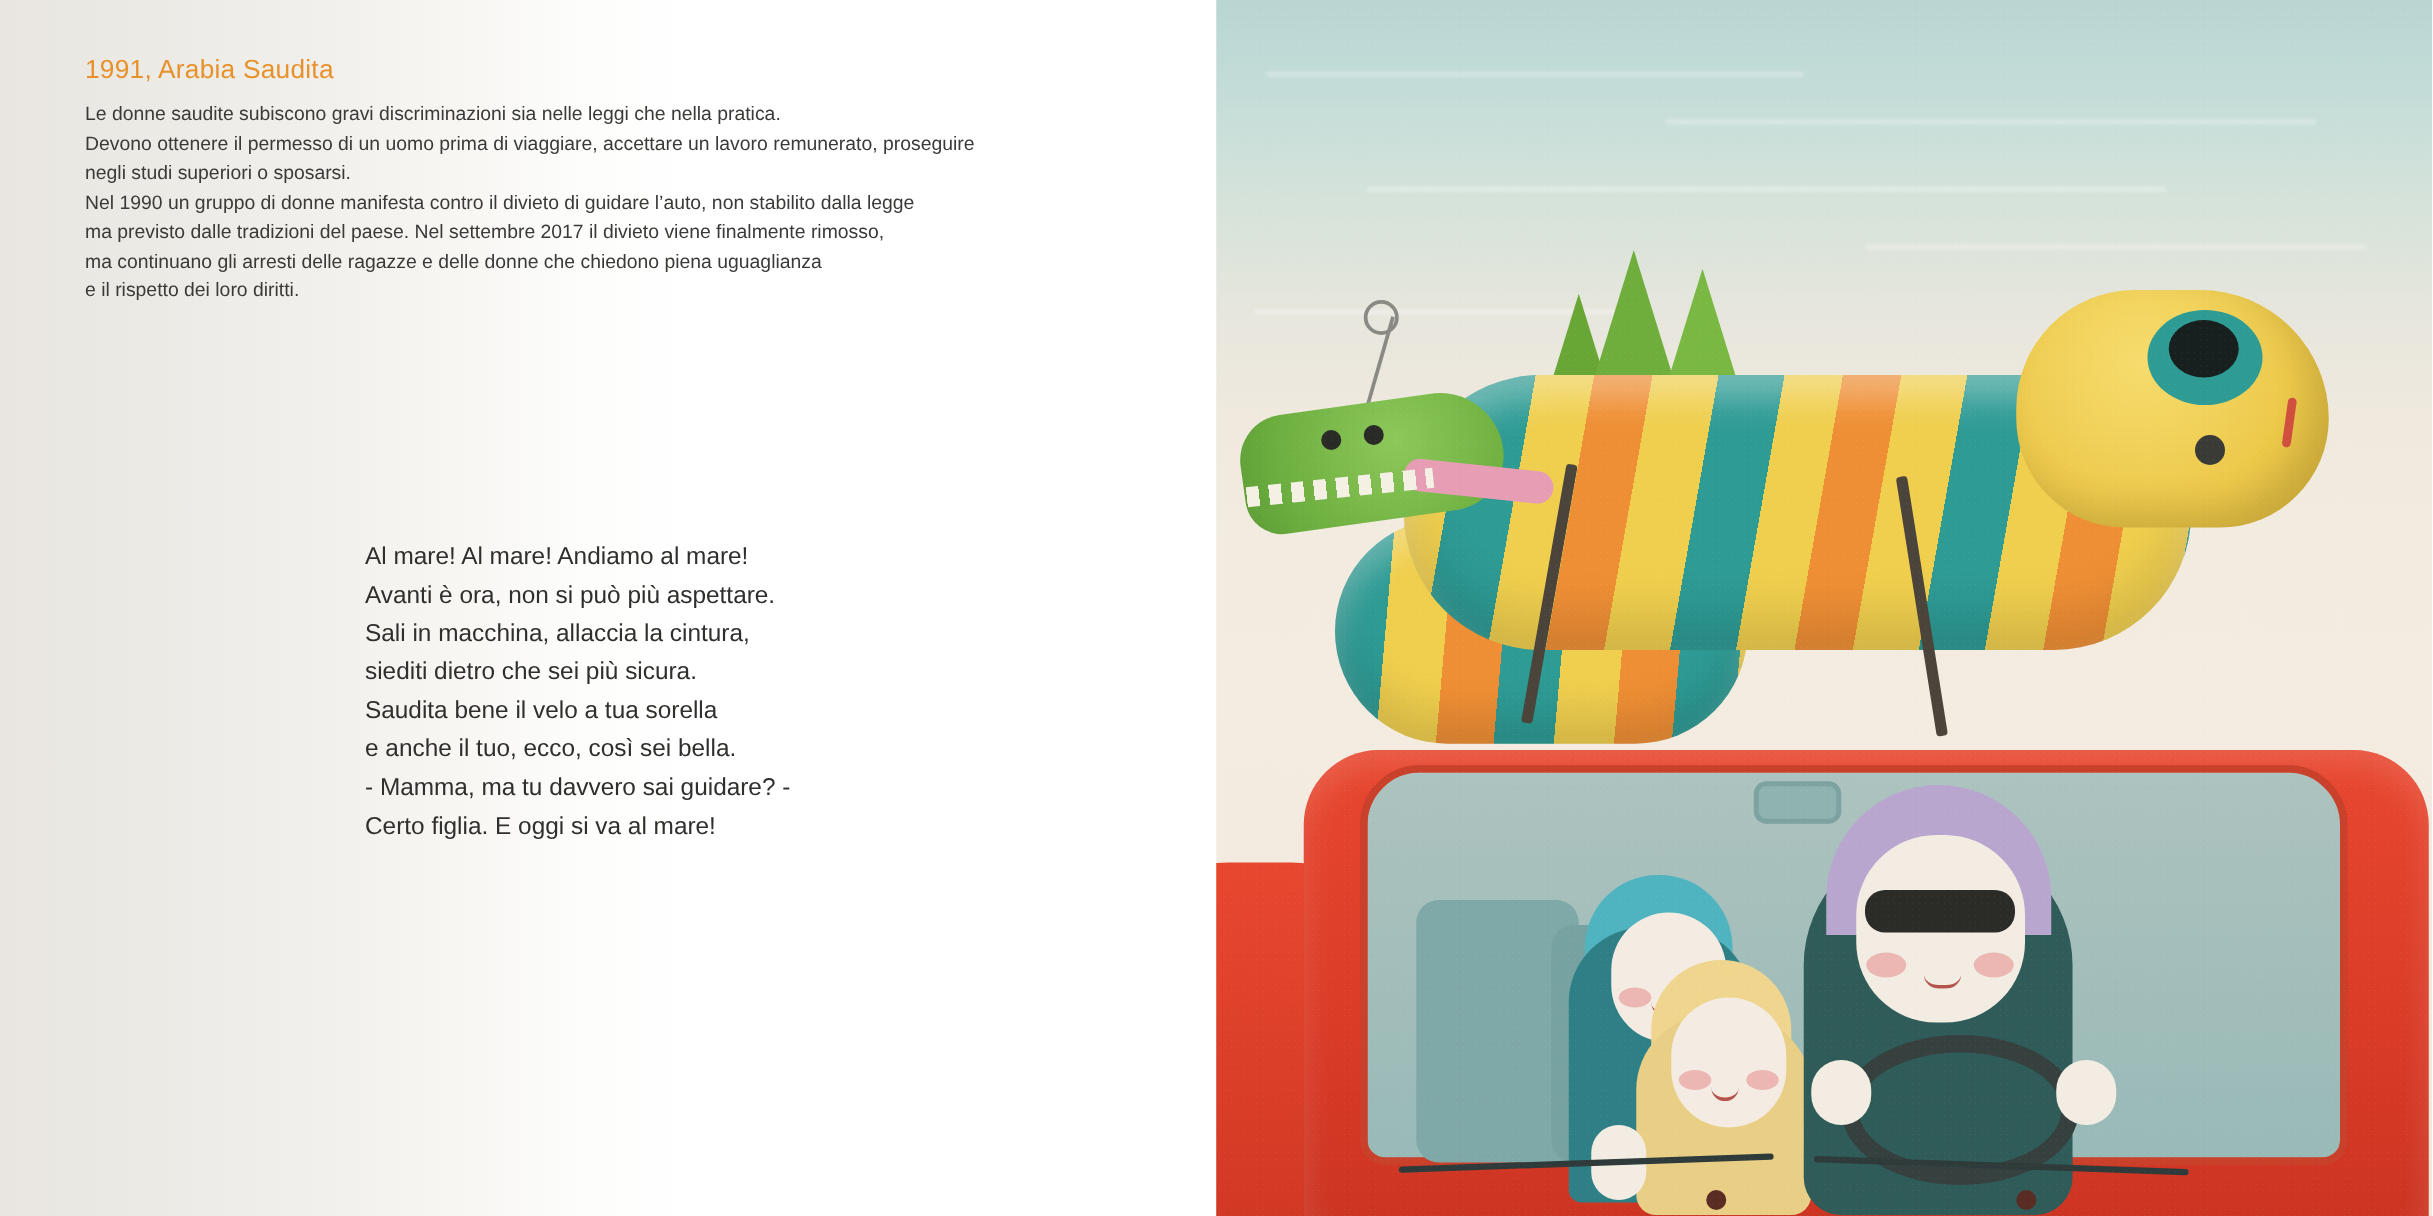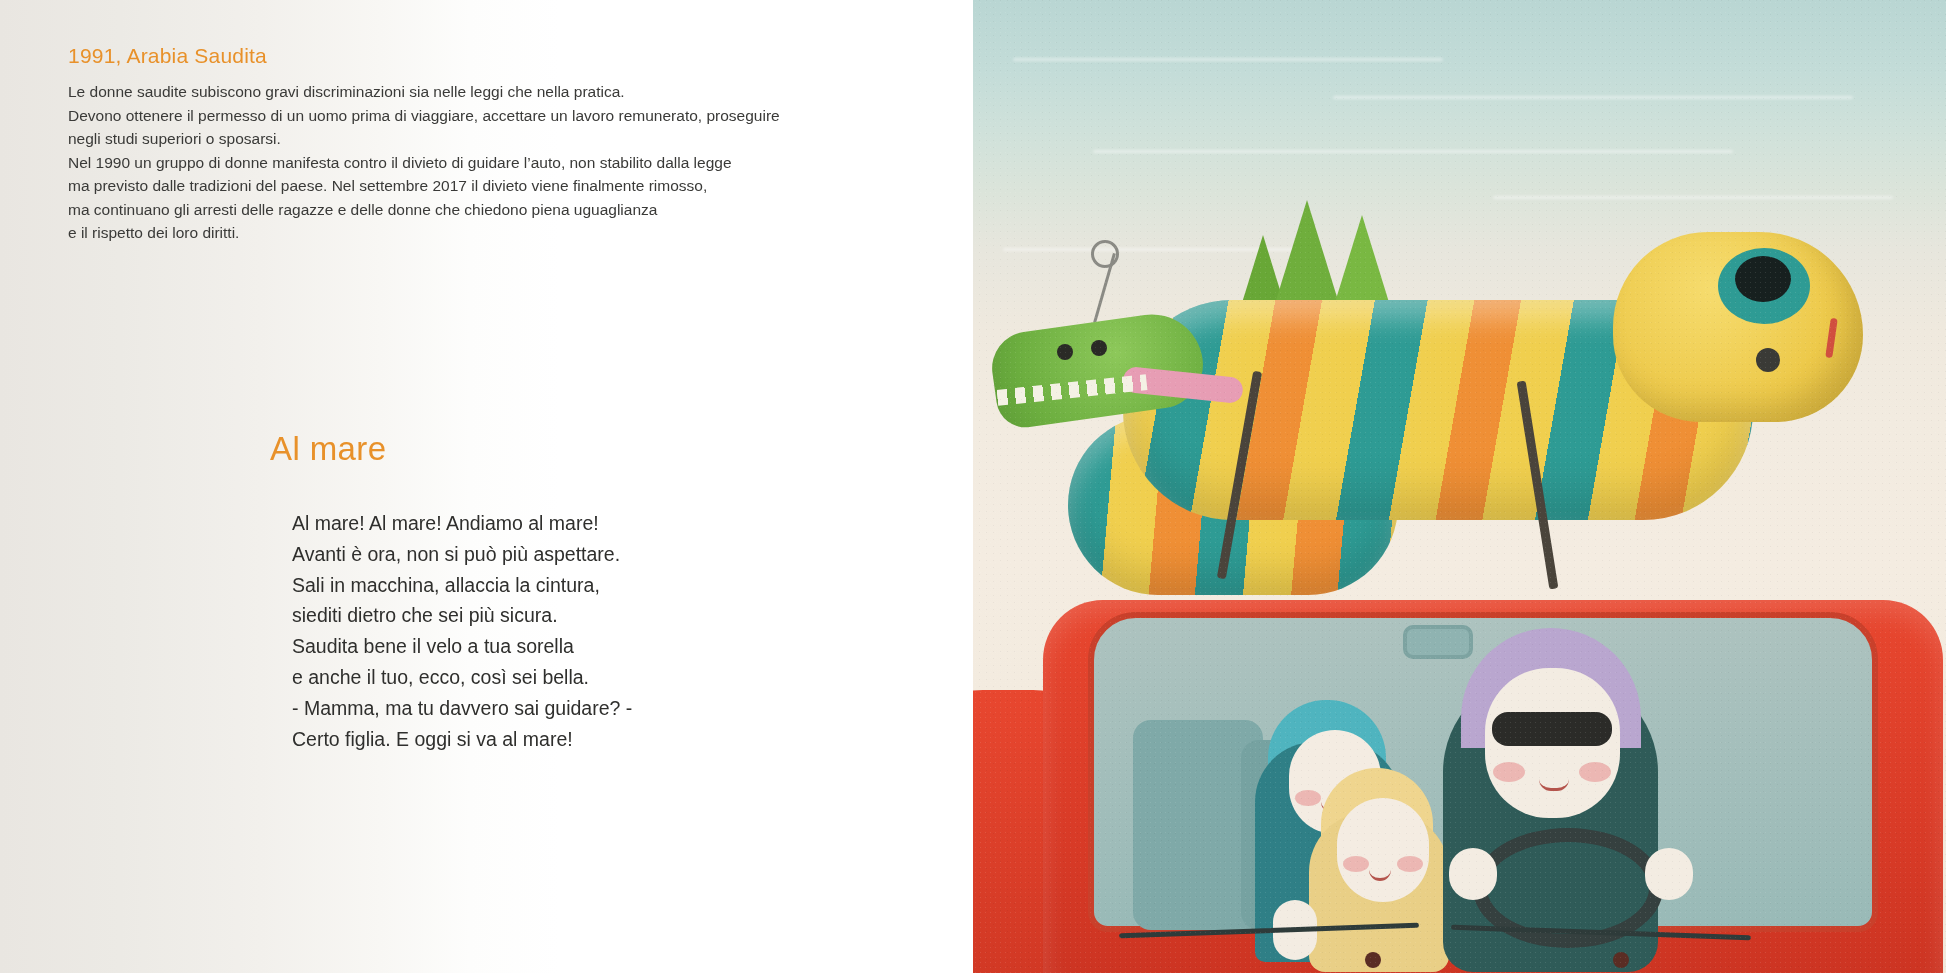--- a/index.html
+++ b/index.html
@@ -474,21 +474,20 @@
         <div class="caption-body">Le donne saudite subiscono gravi discriminazioni sia nelle leggi che nella pratica.
 Devono ottenere il permesso di un uomo prima di viaggiare, accettare un lavoro remunerato, proseguire
 negli studi superiori o sposarsi.
 Nel 1990 un gruppo di donne manifesta contro il divieto di guidare l’auto, non stabilito dalla legge
 ma previsto dalle tradizioni del paese. Nel settembre 2017 il divieto viene finalmente rimosso,
 ma continuano gli arresti delle ragazze e delle donne che chiedono piena uguaglianza
 e il rispetto dei loro diritti.</div>
       </div>
 
       <div class="poem-block">
-        <div class="poem-title">Al mare</div>
         <div class="poem-body">Al mare! Al mare! Andiamo al mare!
 Avanti è ora, non si può più aspettare.
 Sali in macchina, allaccia la cintura,
 siediti dietro che sei più sicura.
 Saudita bene il velo a tua sorella
 e anche il tuo, ecco, così sei bella.
 - Mamma, ma tu davvero sai guidare? -
 Certo figlia. E oggi si va al mare!</div>
       </div>
 

